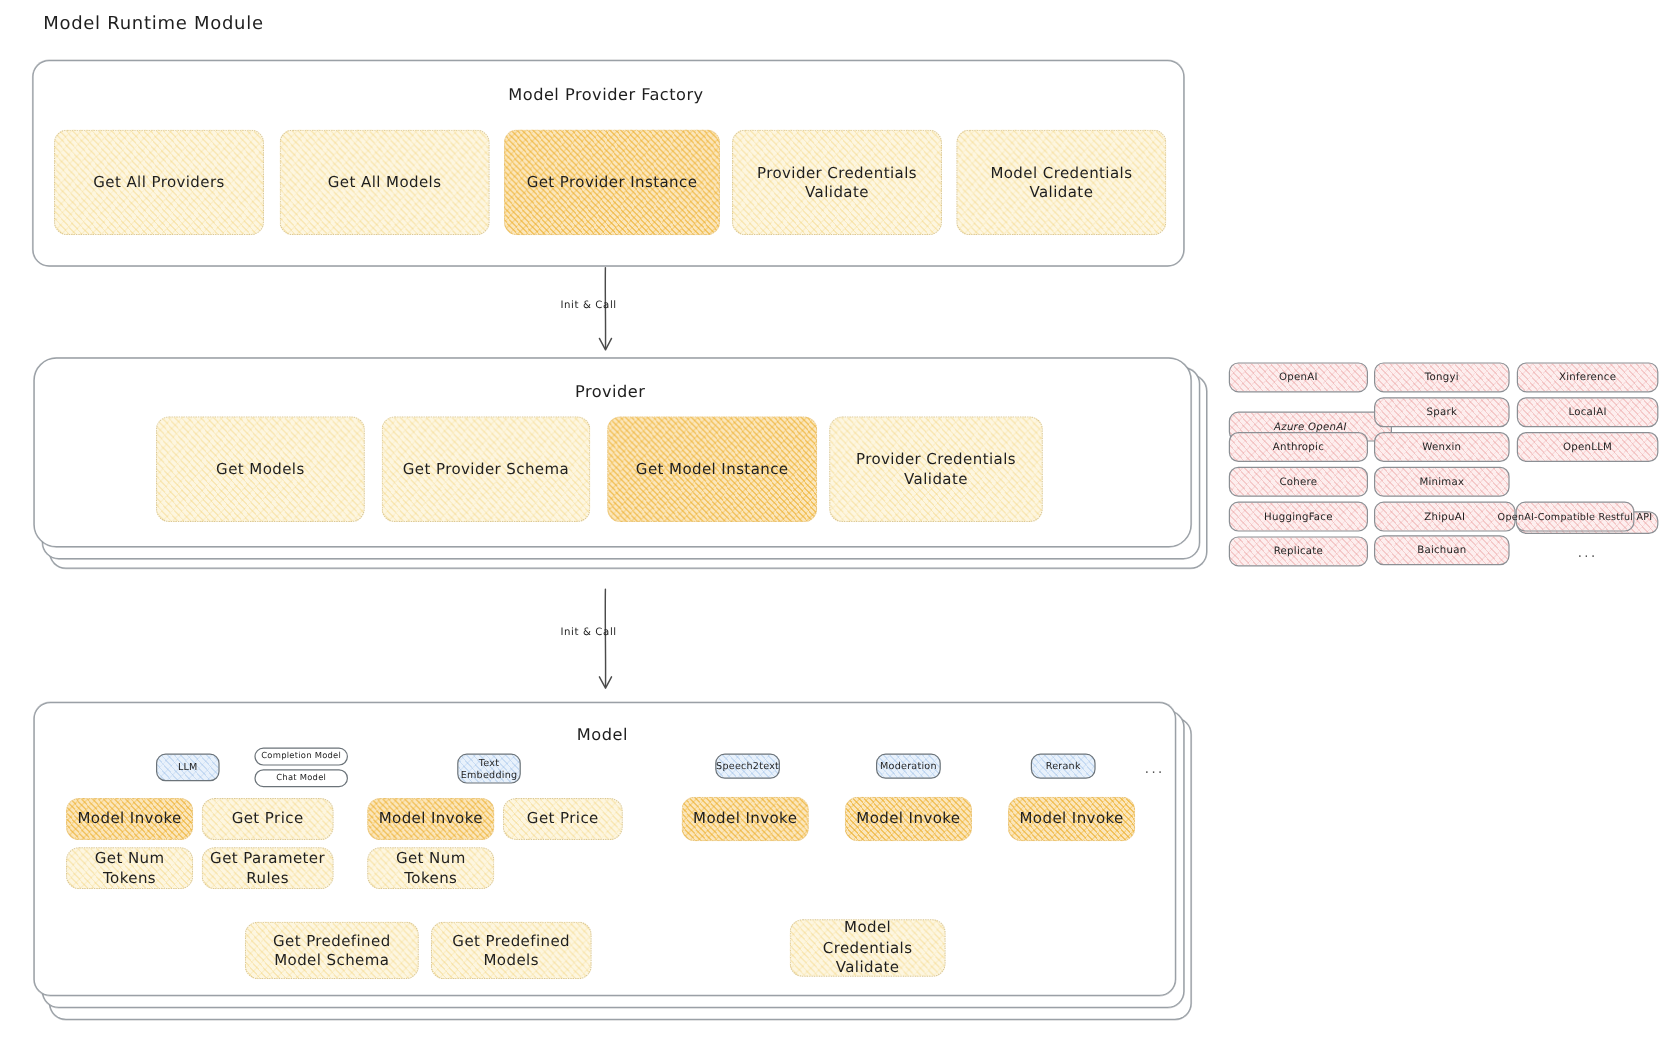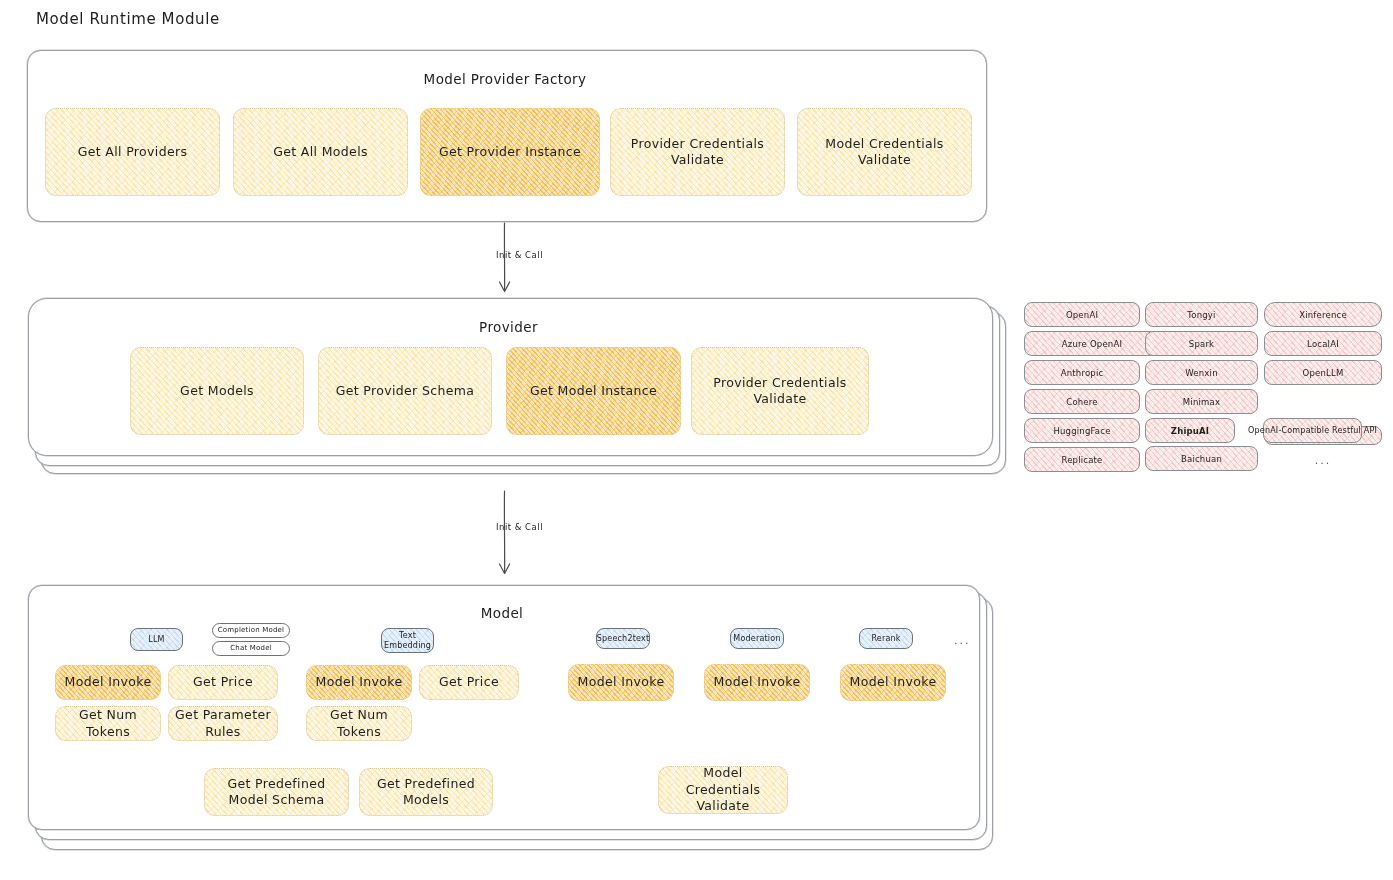--- a/index.html
+++ b/index.html
@@ -95,21 +95,21 @@
   }
   .badge.plain{ background:#ffffff; }
   .dots{
     position:absolute;font-size:11px;letter-spacing:2px;color:#555;
   }
 
   
   .arrow-wrap{position:absolute;}
   .arrow-label{
     position:absolute;font-size:8.5px;letter-spacing:.5px;color:#1e1e1e;
-    white-space:nowrap;text-align:right;
+    white-space:nowrap;text-align:left;
   }
   svg.arrow{position:absolute;overflow:visible;}
 </style>
 </head>
 <body>
 
 <div class="canvas">
 
   <div class="page-title">Model Runtime Module</div>
 
@@ -138,34 +138,34 @@
 
     <div class="node y" style="left:101px;top:48px;width:174px;height:88px;">Get Models</div>
     <div class="node o" style="left:477px;top:48px;width:175px;height:88px;">Get Model Instance</div>
     <div class="node y" style="left:289px;top:48px;width:174px;height:88px;">Get Provider Schema</div>
     <div class="node y" style="left:662px;top:48px;width:178px;height:88px;">Provider Credentials Validate</div>
   </div>
 
   <div style="position:absolute;left:1024px;top:300px;width:360px;height:175px;">
 
     <div class="tag" style="left:0px;top:2px;width:116px;height:25px;">OpenAI</div>
-    <div class="tag" style="left:0px;top:31px;width:136px;height:25px;">Azure OpenAI</div>
+    <div class="tag" style="left:0px;top:43px;width:136px;height:25px;font-style:italic;">Azure OpenAI</div>
     <div class="tag" style="left:0px;top:60px;width:116px;height:25px;">Anthropic</div>
     <div class="tag" style="left:0px;top:89px;width:116px;height:25px;">Cohere</div>
     <div class="tag" style="left:0px;top:118px;width:116px;height:25px;">HuggingFace</div>
     <div class="tag" style="left:0px;top:147px;width:116px;height:25px;">Replicate</div>
 
     <div class="tag" style="left:121px;top:2px;width:113px;height:25px;">Tongyi</div>
     <div class="tag" style="left:121px;top:31px;width:113px;height:25px;">Spark</div>
     <div class="tag" style="left:121px;top:60px;width:113px;height:25px;">Wenxin</div>
     <div class="tag" style="left:121px;top:89px;width:113px;height:25px;">Minimax</div>
-    <div class="tag" style="left:121px;top:118px;width:90px;height:25px;font-weight:bold;">ZhipuAI</div>
+    <div class="tag" style="left:121px;top:118px;width:118px;height:25px;">ZhipuAI</div>
     <div class="tag" style="left:121px;top:146px;width:113px;height:25px;">Baichuan</div>
 
-    <div class="tag" style="left:240px;top:2px;width:118px;height:25px;border-radius:11px;">Xinference</div>
+    <div class="tag" style="left:240px;top:2px;width:118px;height:25px;">Xinference</div>
     <div class="tag" style="left:240px;top:31px;width:118px;height:25px;">LocalAI</div>
     <div class="tag" style="left:240px;top:60px;width:118px;height:25px;">OpenLLM</div>
     <div class="tag" style="left:240px;top:93px;width:118px;height:19px;margin-top:33px;">ChatGLM</div>
     <div class="tag" style="left:239px;top:118px;width:99px;height:25px;font-size:8px;">OpenAI-Compatible Restful API</div>
     <div class="tag ellipsis" style="left:240px;top:150px;width:118px;height:20px;">...</div>
   </div>
 
   <div class="arrow-wrap" style="left:470px;top:490px;width:70px;height:92px;">
     <svg class="arrow" width="70" height="92" viewBox="0 0 70 92" aria-hidden="true">
       <path d="M34.5 1 C34.1 26 34.9 58 34.6 82" stroke="#4a4a4a" stroke-width="1.2" fill="none" stroke-linecap="round"></path>

